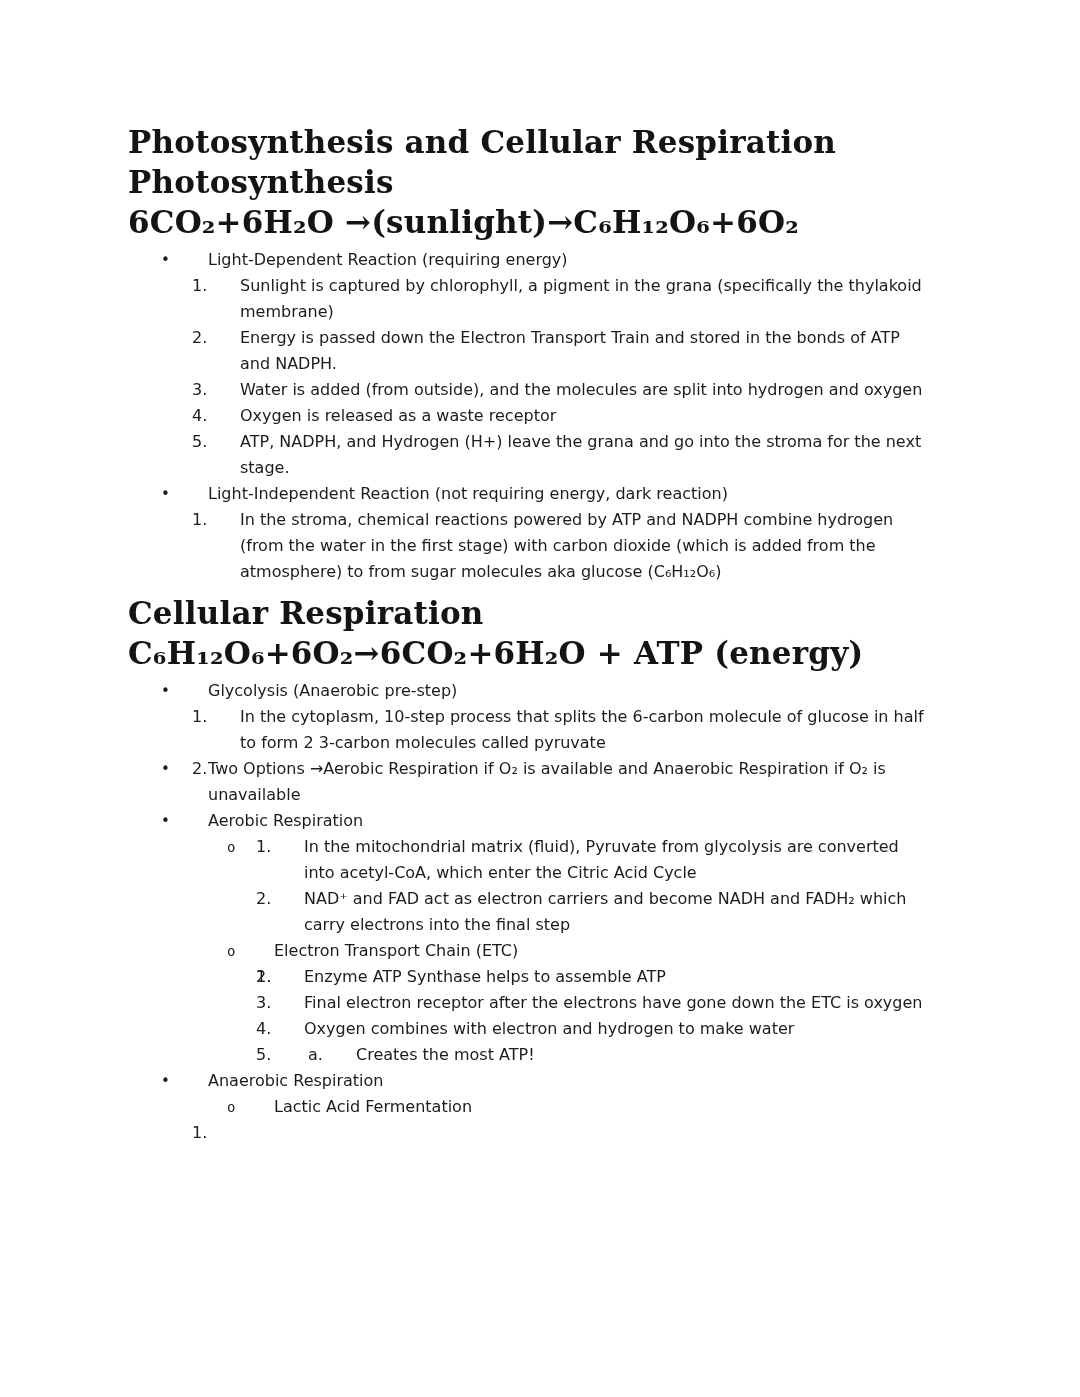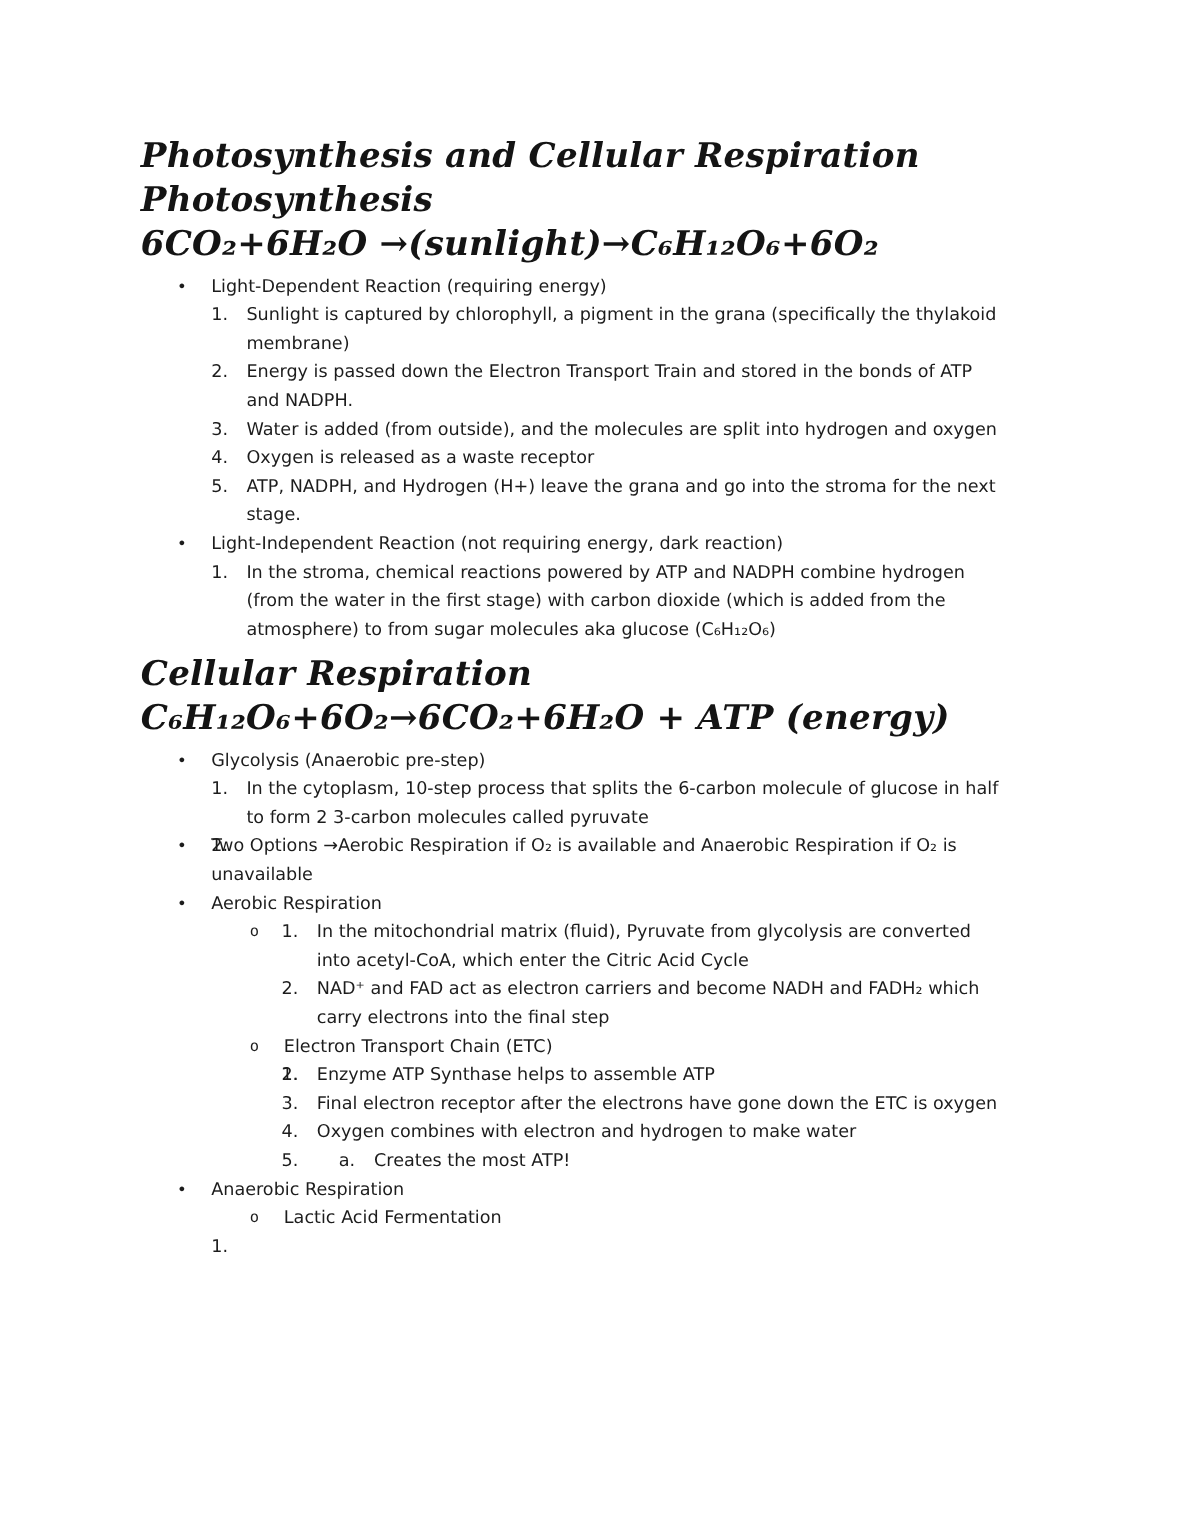--- a/index.html
+++ b/index.html
@@ -21,39 +21,39 @@
   .content {
     position: absolute;
     left: 128px;
     top: 122px;
     width: 880px;
     color: #1c1c1c;
   }
   
   .script {
     font-family: "DejaVu Serif", "Liberation Serif", serif;
-    font-style: italic;
     font-weight: 700;
     font-size: 31px;
     line-height: 40px;
     color: #141414;
     letter-spacing: 0.2px;
   }
   .equation { margin-bottom: 4px; }
   .sec-2-heading { margin-top: 8px; }
   
   .list {
     font-size: 16px;
     line-height: 26px;
     margin-top: 5px;
   }
   .row { position: relative; }
   .row .txt {
     display: block;
     white-space: pre-line;
+    margin-left: 16px;
   }
   .row .mk {
     position: absolute;
     top: 0;
     line-height: 26px;
   }
   .lv-bullet { padding-left: 64px; }
   .lv-bullet > .mk { left: 33px; font-size: 15px; }
   .lv-num { padding-left: 96px; }
   .lv-num > .mk { left: 64px; }

